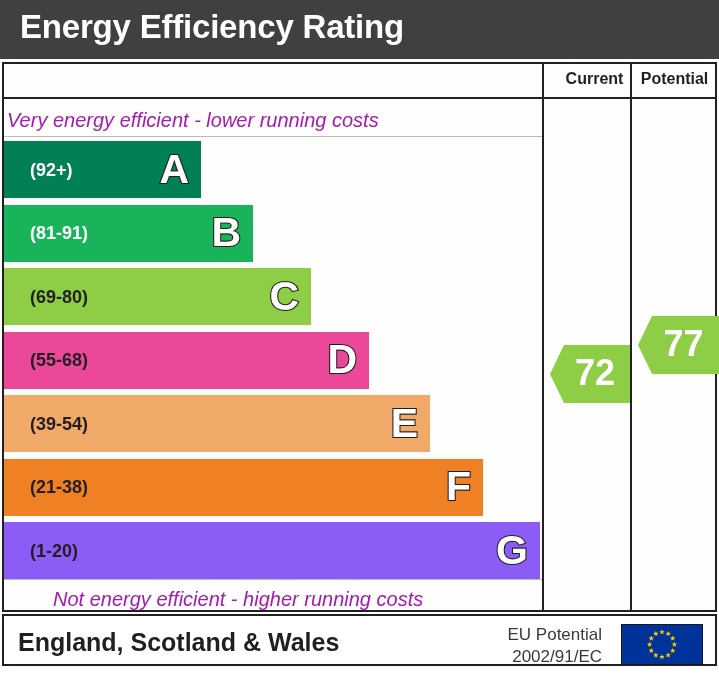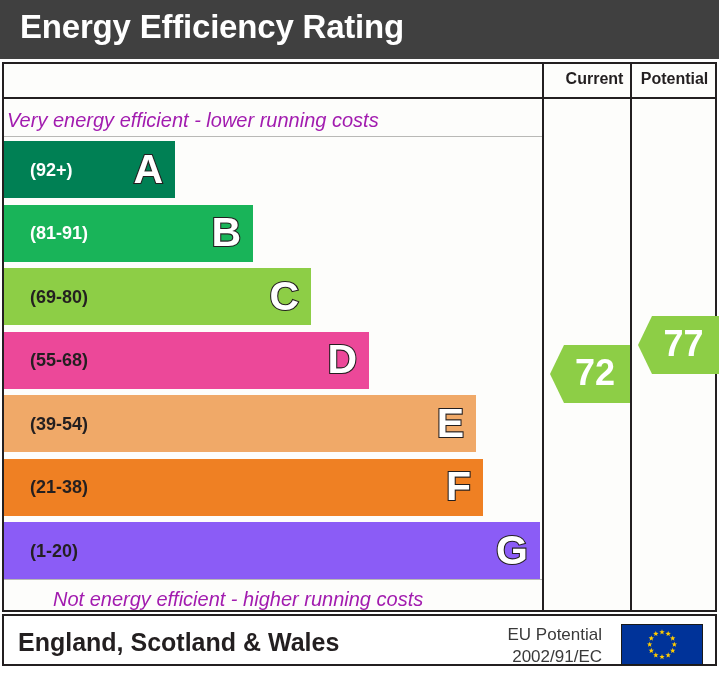--- a/index.html
+++ b/index.html
@@ -213,37 +213,37 @@
     <div class="col-divider d1"></div>
     <div class="col-divider d2"></div>
 
     <div class="col-head current">Current</div>
     <div class="col-head potential">Potential</div>
 
     <div class="caption-rule r1"></div>
     <div class="caption top">Very energy efficient - lower running costs</div>
 
     <div id="bands-container">
-        <div class="band" style="left: 0px; top: 77px; width: 171px; background: rgb(0, 128, 84);">
+        <div class="band" style="left: 0px; top: 77px; width: 197px; background: rgb(0, 128, 84);">
           <span class="band-range" style="color: rgb(255, 255, 255);">(92+)</span>
           <span class="band-letter">A</span>
         </div>
         <div class="band" style="left: 0px; top: 140.5px; width: 249px; background: rgb(25, 180, 89);">
           <span class="band-range" style="color: rgb(255, 255, 255);">(81-91)</span>
           <span class="band-letter">B</span>
         </div>
         <div class="band" style="left: 0px; top: 204px; width: 307px; background: rgb(141, 206, 70);">
           <span class="band-range" style="color: rgb(35, 31, 32);">(69-80)</span>
           <span class="band-letter">C</span>
         </div>
         <div class="band" style="left: 0px; top: 267.5px; width: 365px; background: #ec4899;">
           <span class="band-range" style="color: rgb(35, 31, 32);">(55-68)</span>
           <span class="band-letter">D</span>
         </div>
-        <div class="band" style="left: 0px; top: 331px; width: 472px; background: rgb(240, 169, 104);">
+        <div class="band" style="left: 0px; top: 331px; width: 426px; background: rgb(240, 169, 104);">
           <span class="band-range" style="color: rgb(35, 31, 32);">(39-54)</span>
           <span class="band-letter">E</span>
         </div>
         <div class="band" style="left: 0px; top: 394.5px; width: 479px; background: rgb(239, 128, 35);">
           <span class="band-range" style="color: rgb(35, 31, 32);">(21-38)</span>
           <span class="band-letter">F</span>
         </div>
         <div class="band" style="left: 0px; top: 458px; width: 536px; background: #8b5cf6;">
           <span class="band-range" style="color: rgb(35, 31, 32);">(1-20)</span>
           <span class="band-letter">G</span>

